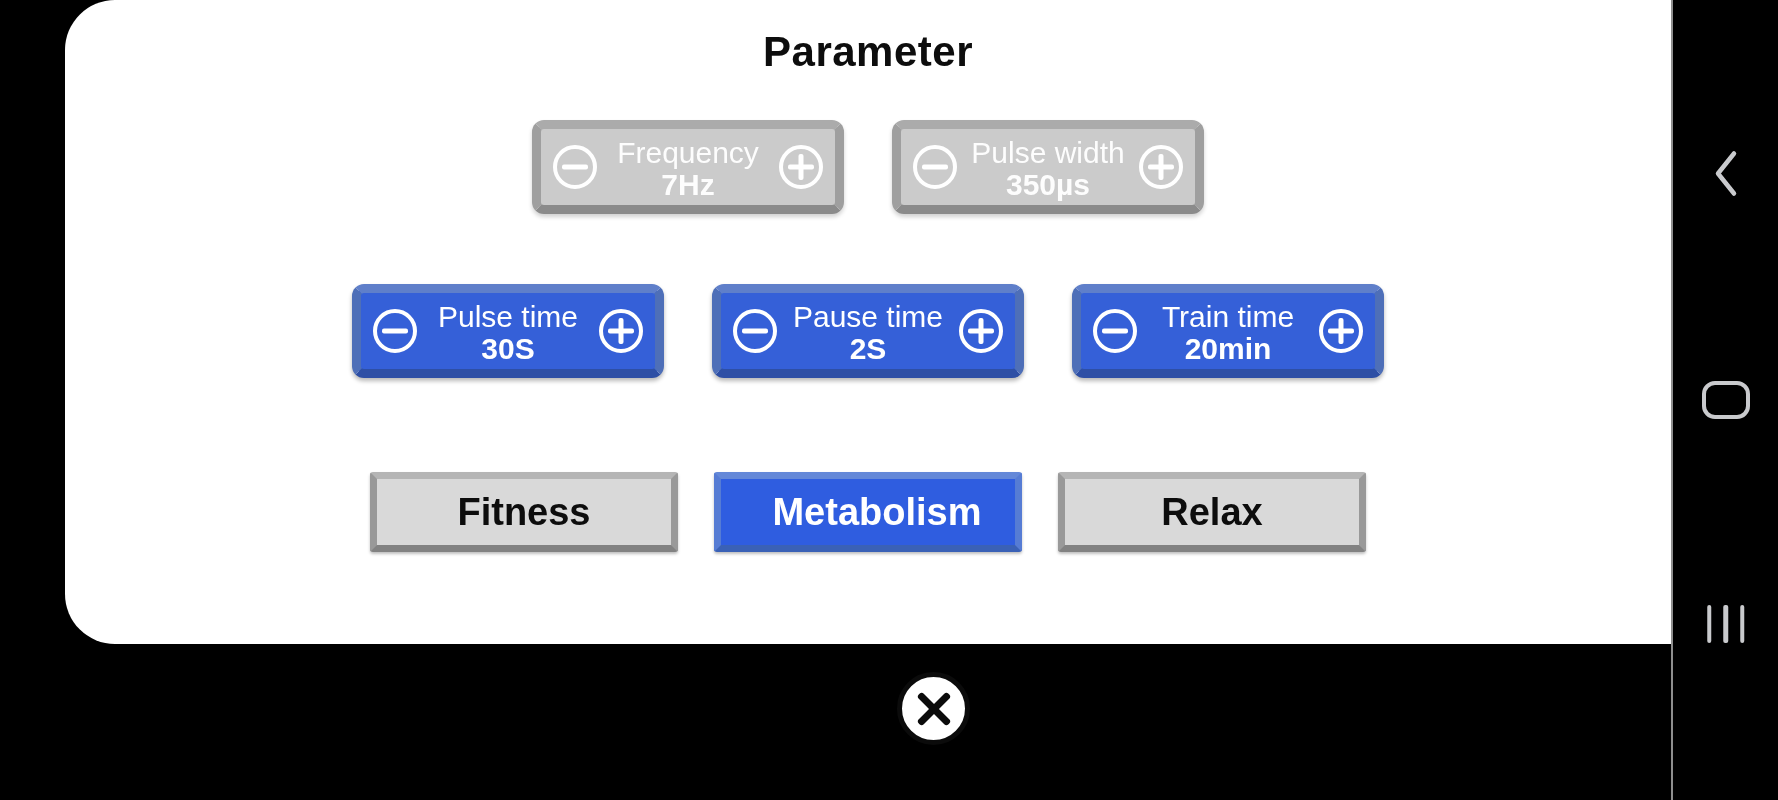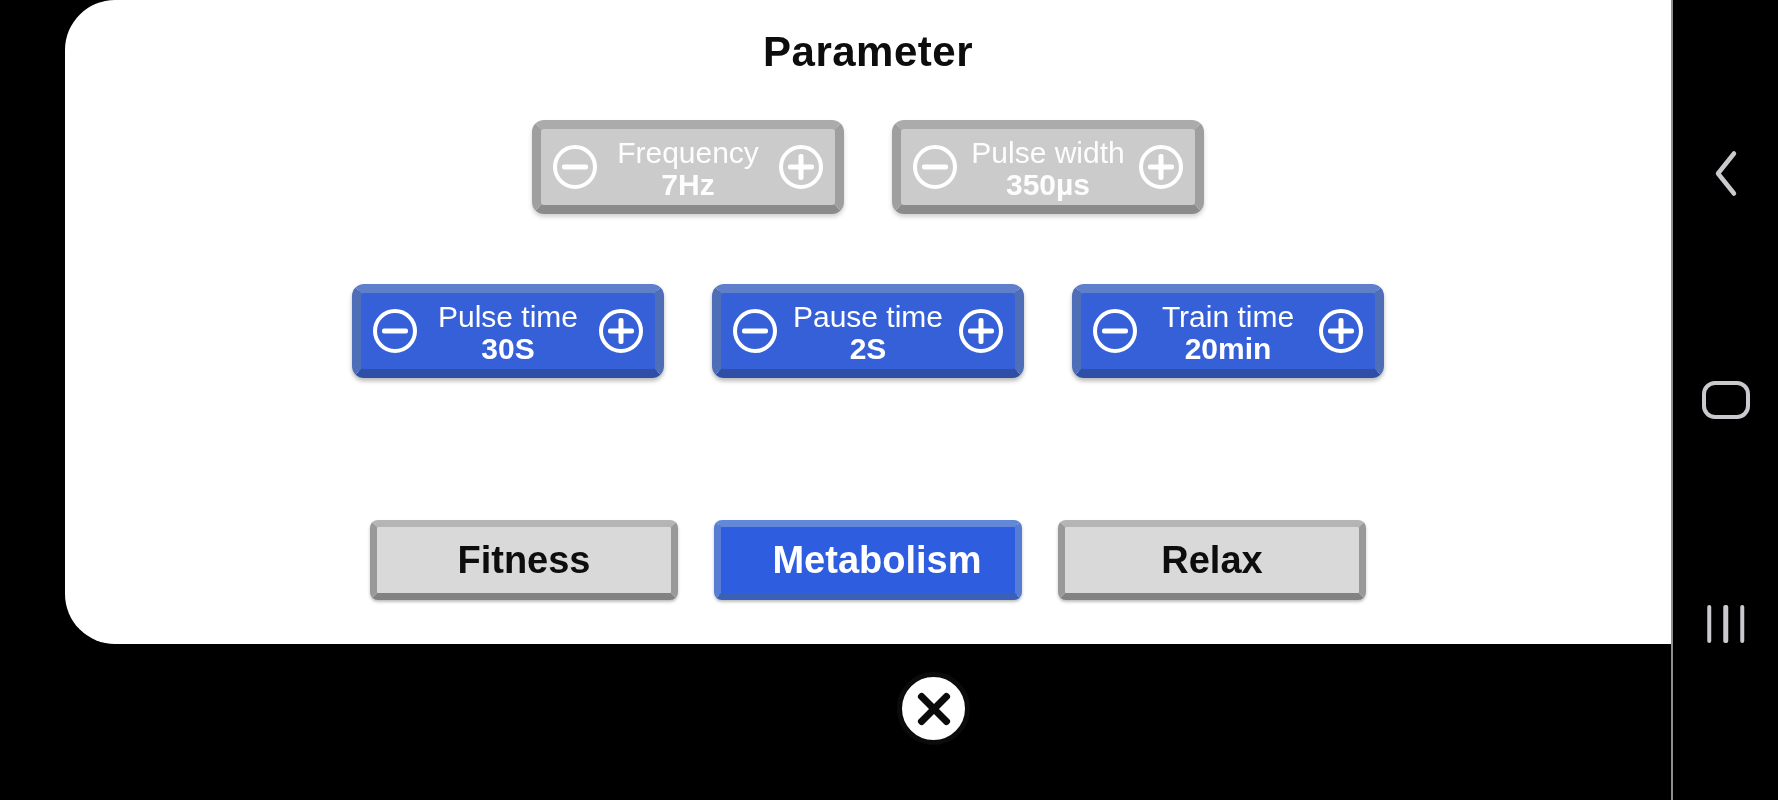--- a/index.html
+++ b/index.html
@@ -49,27 +49,26 @@
     width:26px;height:5px;background:#fff;border-radius:2px;
   }
   .circle-btn .v-bar{
     position:absolute;left:50%;top:50%;transform:translate(-50%,-50%);
     width:5px;height:26px;background:#fff;border-radius:2px;
   }
 
   
   .mode-row{position:absolute;left:0;top:472px;width:100%;display:flex;justify-content:center;gap:36px;}
   .mode-btn{
-    width:308px;height:80px;border-radius:8px;
+    width:308px;height:80px;border-radius:3px;
     border:7px solid #999;border-top-color:#b5b5b5;border-bottom-color:#828282;
     background:#d9d9d9;color:#0d0d0d;
     font-family:"Liberation Sans",sans-serif;font-size:38px;font-weight:700;
     display:flex;align-items:center;justify-content:center;cursor:pointer;
     box-shadow:0 2px 3px rgba(0,0,0,0.25);
-    margin-top:48px;
   }
   .mode-btn.selected{
     background:#2f5de0;color:#ffffff;
     border-color:#567cd4;border-top-color:#6488d8;border-bottom-color:#3a61b6;padding-left:24px;
   }
 
   
   .close-btn{
     position:absolute;left:832px;top:672px;width:73px;height:73px;
     border:5px solid #0b0b0b;border-radius:50%;background:#fff;

